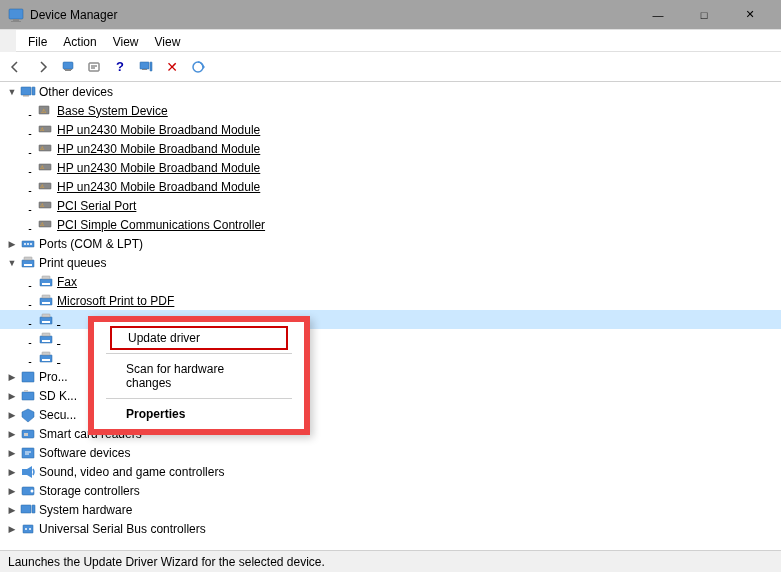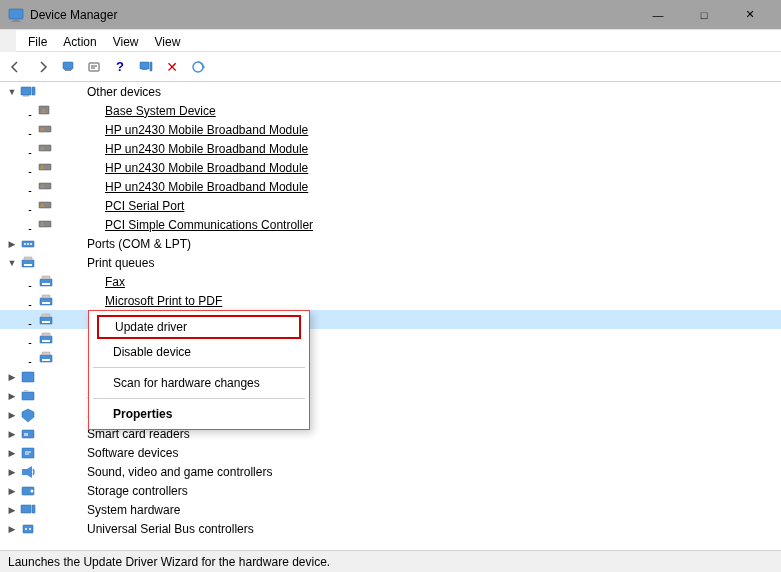--- a/index.html
+++ b/index.html
@@ -125,43 +125,42 @@
       height: 16px;
       display: flex;
       align-items: center;
       justify-content: center;
       font-size: 9px;
       color: #555;
       flex-shrink: 0;
     }
     .tree-label {
       font-size: 12px;
-      margin-left: 48px;
     }
 
     
     .indent-0 { padding-left: 4px; }
     .indent-1 { padding-left: 22px; text-decoration: underline; }
 
     
     .tree-view::-webkit-scrollbar { width: 16px; }
     .tree-view::-webkit-scrollbar-track { background: #f0f0f0; border-left: 1px solid #d0d0d0; }
     .tree-view::-webkit-scrollbar-thumb { background: #c0c0c0; border: 3px solid #f0f0f0; border-radius: 2px; }
 
     
     .context-menu {
       position: absolute;
-      top: 228px;
+      top: 234px;
       left: 88px;
       width: 222px;
       background: #fff;
-      border: 1px solid #ef4444;
+      border: 6px solid #ef4444;
       box-shadow: 3px 3px 8px rgba(0,0,0,0.2);
       z-index: 100;
-      padding: 3px 4px;
+      padding: 3px 12px;
     }
     .ctx-item {
       padding: 5px 20px;
       cursor: pointer;
       font-size: 12px;
       color: #000;
     }
     .ctx-item.highlighted {
       background: #fff;
       border: 2px solid #c00;
@@ -531,25 +530,24 @@
           <rect x="3" y="4" width="10" height="8" rx="0.5" fill="#4a90d9" stroke="#2060a0" stroke-width="0.5"></rect>
           <circle cx="6" cy="8" r="1" fill="#fff"></circle>
           <circle cx="10" cy="8" r="1" fill="#fff"></circle>
         </svg>
       </span>
       <span class="tree-label">Universal Serial Bus controllers</span>
     </div>
 
     <div class="context-menu">
       <div class="ctx-item highlighted">Update driver</div>
-      <div class="ctx-item">Disable device</div>
       <div class="ctx-separator"></div>
       <div class="ctx-item">Scan for hardware changes</div>
       <div class="ctx-separator"></div>
       <div class="ctx-item bold-item">Properties</div>
     </div>
 
   </div>
 </div>
 
 <div class="status-bar">
-  <span>Launches the Update Driver Wizard for the hardware device.</span>
+  <span>Launches the Update Driver Wizard for the selected device.</span>
 </div>
 
 </body></html>

